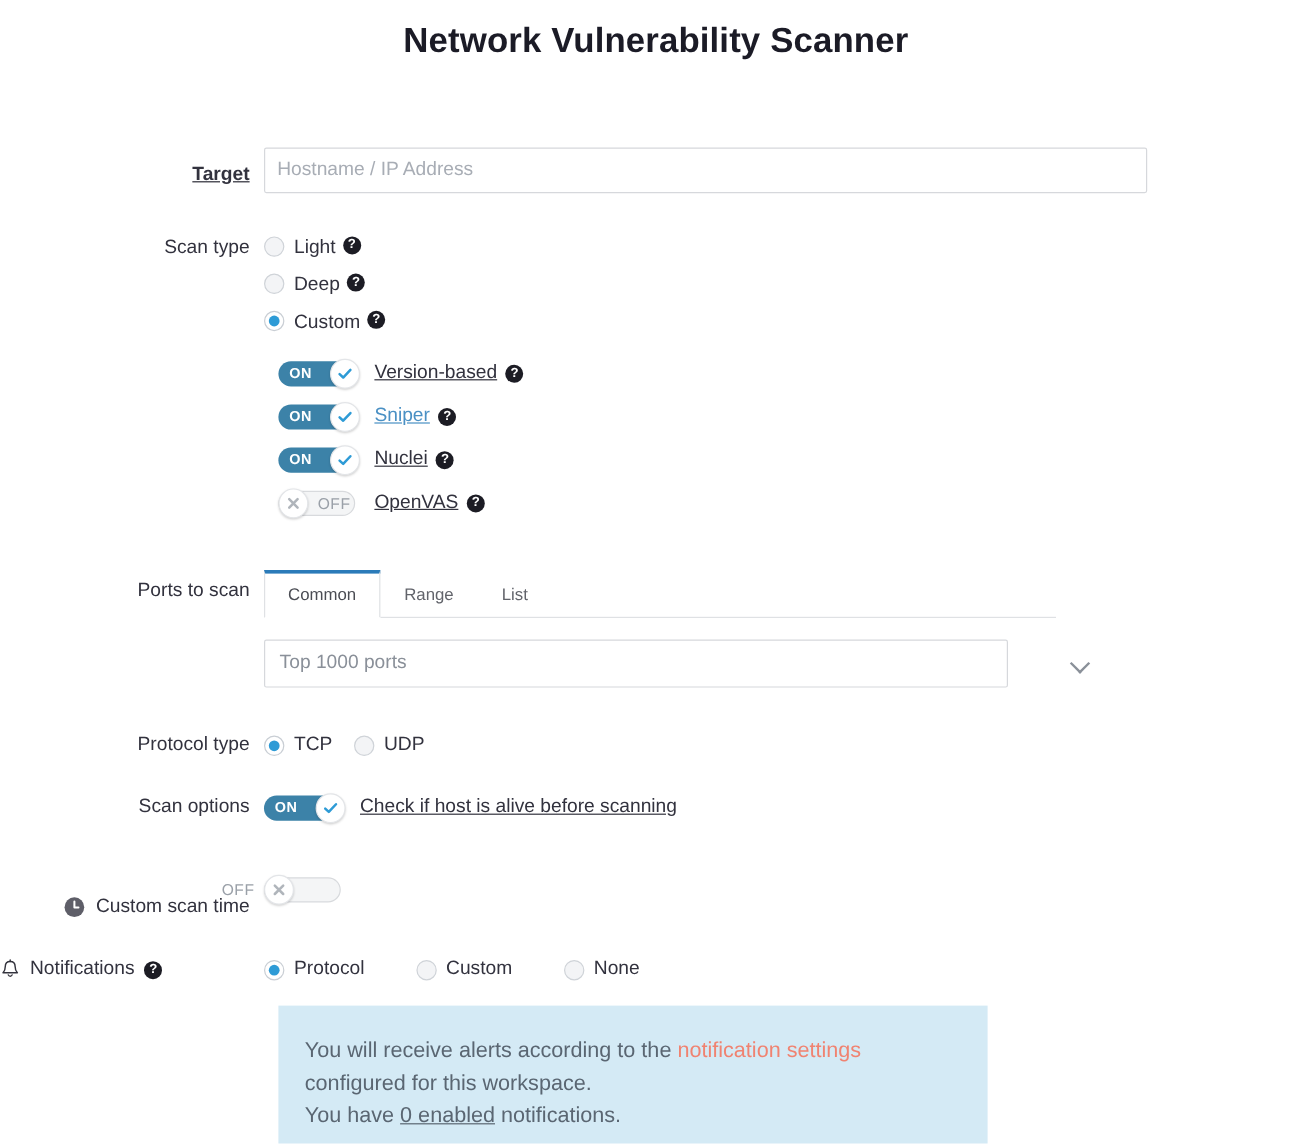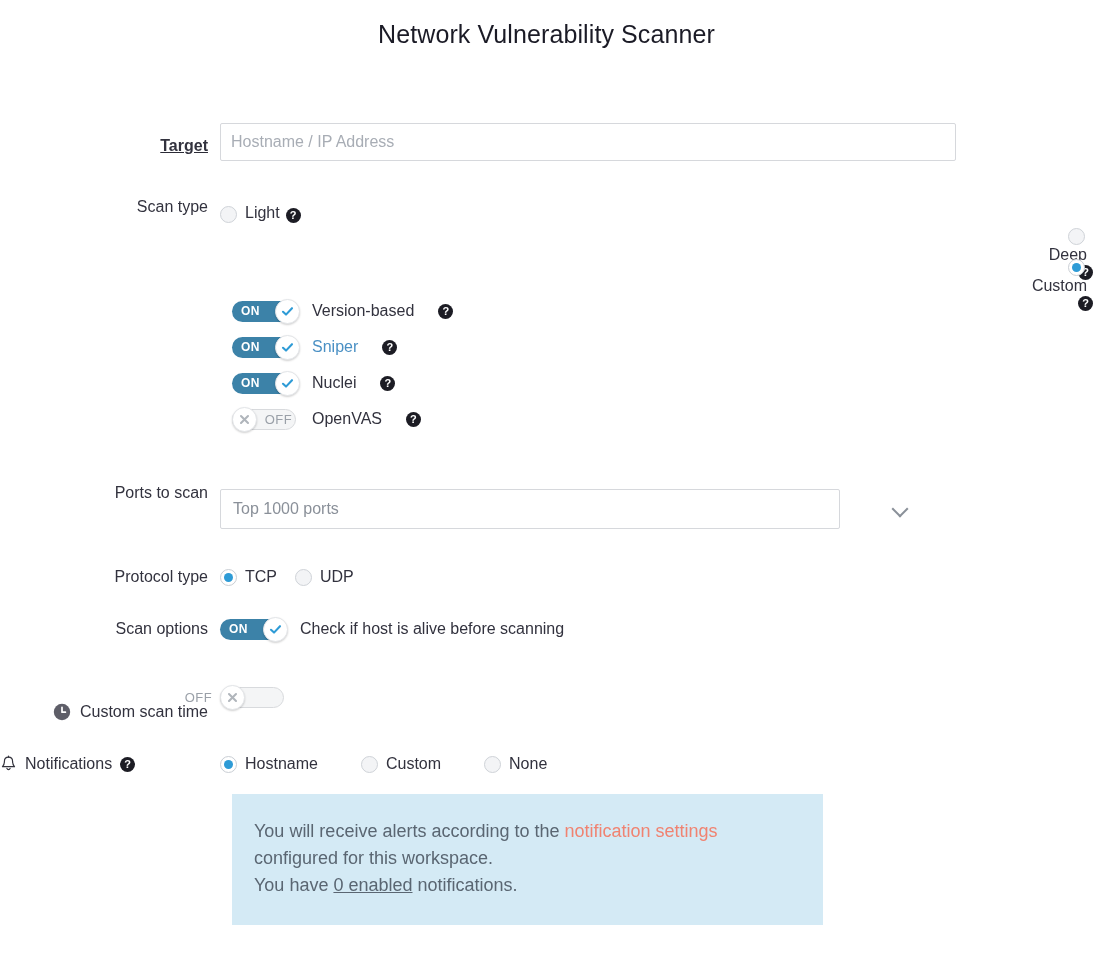--- a/index.html
+++ b/index.html
@@ -8,22 +8,22 @@
     background: #ffffff;
     width: 1093px; height: 953px;
     font-family: "Liberation Sans", sans-serif;
     color: #2b2b36;
     overflow: hidden;
   }
   .page { position: relative; width: 1093px; height: 953px; }
 
   .page-title {
     text-align: center;
-    font-size: 25px;
-    font-weight: normal;
+    font-size: 29px;
+    font-weight: bold;
     color: #1b1b26;
     letter-spacing: 0.1px;
     padding-top: 19px;
     line-height: 30px;
   }
 
   
   .row { display: flex; align-items: flex-start; }
   .lbl {
     width: 220px;
@@ -47,22 +47,22 @@
     border-radius: 2px;
     font-size: 16px;
     color: #32323e;
     padding: 0 10px;
     font-family: "Liberation Sans", sans-serif;
     outline: none;
   }
   .text-input::placeholder { color: #a8adb5; }
 
   
-  .radio-line { display: flex; align-items: flex-end; height: 26px; }
-  .radio-line + .radio-line { margin-top: 5px; flex-direction: column; }
+  .radio-line { display: flex; align-items: flex-start; height: 26px; }
+  .radio-line + .radio-line { margin-top: 5px; }
   .radio {
     width: 17px; height: 17px; border-radius: 50%;
     border: 1px solid #cfd3d8; background: #f3f4f6;
     flex: 0 0 17px; position: relative; margin-right: 8px;
     display: inline-block;
   }
   .radio.on { background: #ffffff; border-color: #c9ced4; }
   .radio.on::after {
     content: ""; position: absolute; left: 3px; top: 3px;
     width: 9px; height: 9px; border-radius: 50%; background: #2e9bd6;
@@ -103,21 +103,21 @@
   .toggle .knob {
     position: absolute; top: 0; width: 25px; height: 25px;
     border-radius: 50%; background: #fff;
     border: 1px solid #e3e5e8;
     box-shadow: 0 1px 2px rgba(0,0,0,.18);
     display: flex; align-items: center; justify-content: center;
   }
   .toggle.on .knob { right: 0; }
   .toggle.off .knob { left: 0; }
   .knob svg { display: block; }
-  .toggle-label { font-size: 16px; color: #32323e; margin-right: 24px; line-height: 20px; }
+  .toggle-label { font-size: 16px; color: #32323e; margin-right: 7px; line-height: 20px; text-decoration: underline; }
   .toggle-label.link { color: #4a90c4; }
   .switch-group { margin-top: 12px; padding-left: 12px; }
 
   #scantype-row { margin-top: 36px; }
 
   
   #ports-row { margin-top: 38px; }
   #ports-row .lbl { padding-top: 12px; }
   .tabs {
     display: flex; align-items: flex-end;
@@ -289,20 +289,25 @@
           <span class="help-icon">?</span>
         </div>
 
       </div>
     </div>
   </div>
 
   <div class="row" id="ports-row">
     <div class="lbl">Ports to scan</div>
     <div class="ctl">
+      <div class="tabs">
+        <div class="tab active">Common</div>
+        <div class="tab">Range</div>
+        <div class="tab">List</div>
+      </div>
       <div class="select-wrap">
         <div class="select-box">
           <span>Top 1000 ports</span>
         </div>
         <span class="chev"></span>
       </div>
     </div>
   </div>
 
   <div class="row" id="protocol-row">
@@ -367,21 +372,21 @@
           <path d="M6.9 13.4 a1.7 1.7 0 0 0 3.2 0" fill="none" stroke="#33333d" stroke-width="1.2" stroke-linecap="round"></path>
         </svg>
       </span>
       <span>Notifications</span>
       <span class="help-icon">?</span>
     </div>
     <div class="ctl">
       <div class="inline">
         <span class="notif-opt">
           <span class="radio on"></span>
-          <span class="radio-text">Hostname</span>
+          <span class="radio-text">Protocol</span>
         </span>
         <span class="notif-opt">
           <span class="radio"></span>
           <span class="radio-text">Custom</span>
         </span>
         <span class="notif-opt">
           <span class="radio"></span>
           <span class="radio-text">None</span>
         </span>
       </div>

